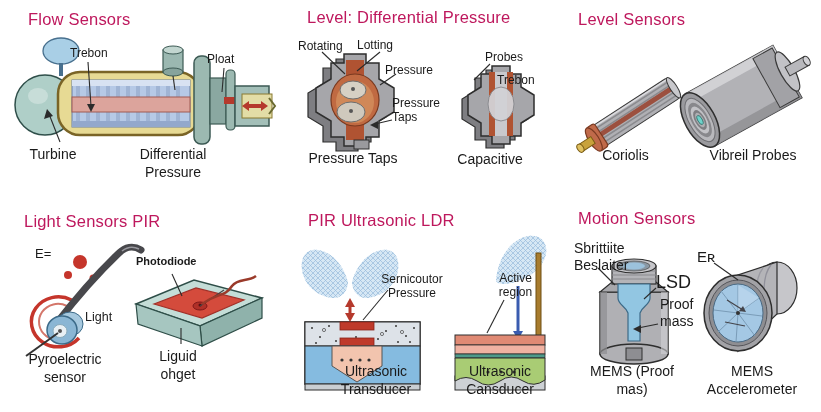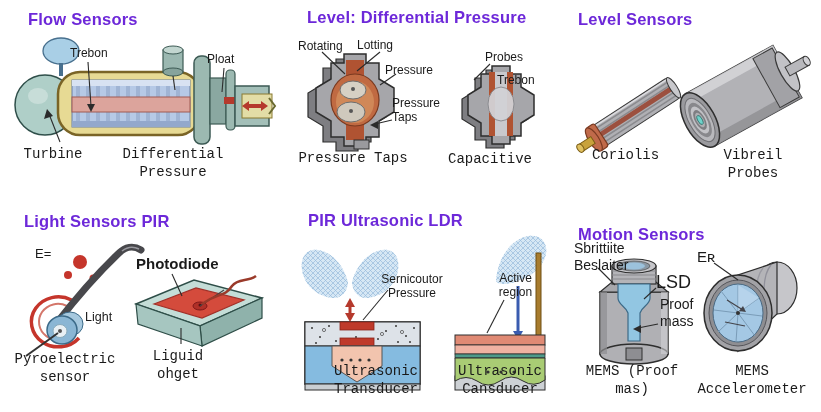--- a/index.html
+++ b/index.html
@@ -1,22 +1,22 @@
 <!DOCTYPE html>
 <html><head>
 <meta charset="utf-8">
 <style>
   html,body{margin:0;padding:0;background:#fff;}
   #stage{position:relative;width:821px;height:412px;background:#ffffff;overflow:hidden;
          font-family:"Liberation Sans",sans-serif;color:#1a1a1a;}
   .panel{position:absolute;}
-  .t{position:absolute;font-weight:bold;font-size:16.5px;color:#6d28d9;letter-spacing:.2px;white-space:nowrap;}
+  .t{position:absolute;font-weight:normal;font-size:16.5px;color:#be185d;letter-spacing:.2px;white-space:nowrap;}
   .lbl{position:absolute;font-size:12px;color:#1a1a1a;line-height:1.2;}
-  .lbl.b{font-weight:bold;font-size:15px;}
-  .cap{position:absolute;font-size:14px;color:#1a1a1a;text-align:center;line-height:1.3;font-family:Liberation Mono, monospace;}
+  .lbl.b{font-weight:bold;font-size:11px;}
+  .cap{position:absolute;font-size:14px;color:#1a1a1a;text-align:center;line-height:1.3;}
   svg.fig{position:absolute;overflow:visible;}
   svg.lead{position:absolute;left:0;top:0;width:100%;height:100%;pointer-events:none;overflow:visible;}
   .lead line{stroke:#2b2b2b;stroke-width:1.1;}
   .lead polygon{fill:#2b2b2b;}
 </style>
 </head>
 <body>
 
 <div id="stage">
 
@@ -292,21 +292,21 @@
       <line x1="224" y1="100" x2="207" y2="133"></line>
     </svg>
 
     <div class="lbl" style="left:93px;top:72px;width:78px;text-align:center;">Sernicoutor Pressure</div>
     <div class="lbl" style="left:208px;top:71px;width:55px;text-align:center;">Active region</div>
     <div class="cap" style="left:42px;top:162px;width:108px;">Ultrasonic Transducer</div>
     <div class="cap" style="left:165px;top:162px;width:110px;">Ultrasonic Cansducer</div>
   </div>
 
   <div class="panel" style="left:560px;top:200px;width:261px;height:212px;">
-    <div class="t" style="left:18px;top:25px;text-align:right;">Motion Sensors</div>
+    <div class="t" style="left:18px;top:9px;text-align:right;">Motion Sensors</div>
 
     <svg class="fig" style="left:32px;top:58px;" width="85" height="110" viewBox="0 0 85 110">
       <rect x="8" y="34" width="68" height="62" fill="#b0b0b4" stroke="#2e2e2e" stroke-width="1.5"></rect>
       <ellipse cx="42" cy="96" rx="34" ry="10" fill="#b0b0b4" stroke="#2e2e2e" stroke-width="1.5"></ellipse>
       <rect x="34" y="90" width="16" height="12" fill="#8e8e92" stroke="#2e2e2e" stroke-width="1"></rect>
       <polygon points="8,34 20,24 64,24 76,34" fill="#a8a8ac" stroke="#2e2e2e" stroke-width="1.2"></polygon>
       <rect x="20" y="8" width="44" height="18" fill="#b4b4b8" stroke="#2e2e2e" stroke-width="1.2"></rect>
       <line x1="20" y1="13" x2="64" y2="13" stroke="#8a8a8e" stroke-width="1"></line>
       <line x1="20" y1="17" x2="64" y2="17" stroke="#8a8a8e" stroke-width="1"></line>
       <line x1="20" y1="21" x2="64" y2="21" stroke="#8a8a8e" stroke-width="1"></line>

